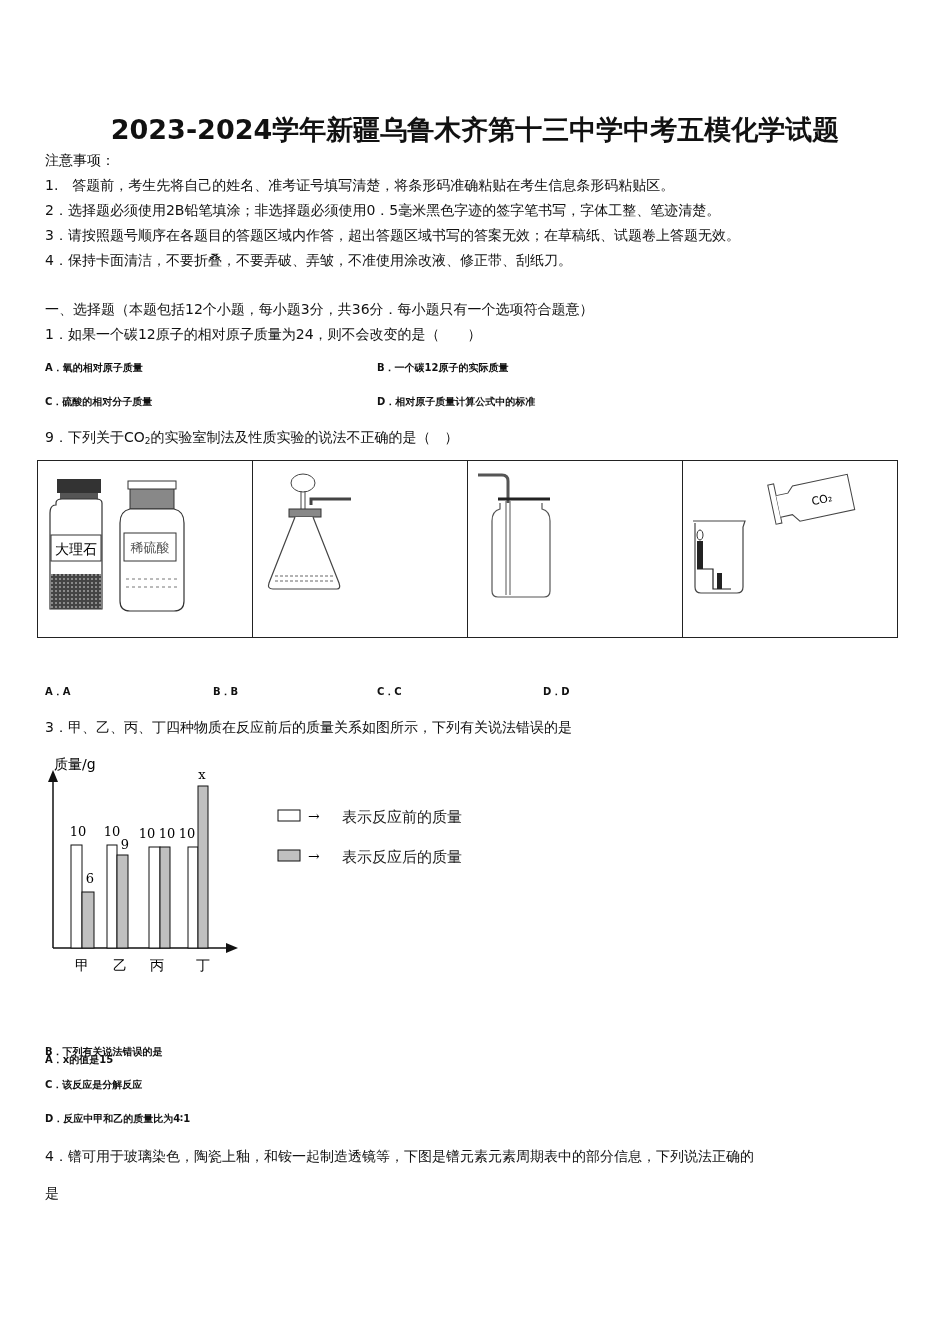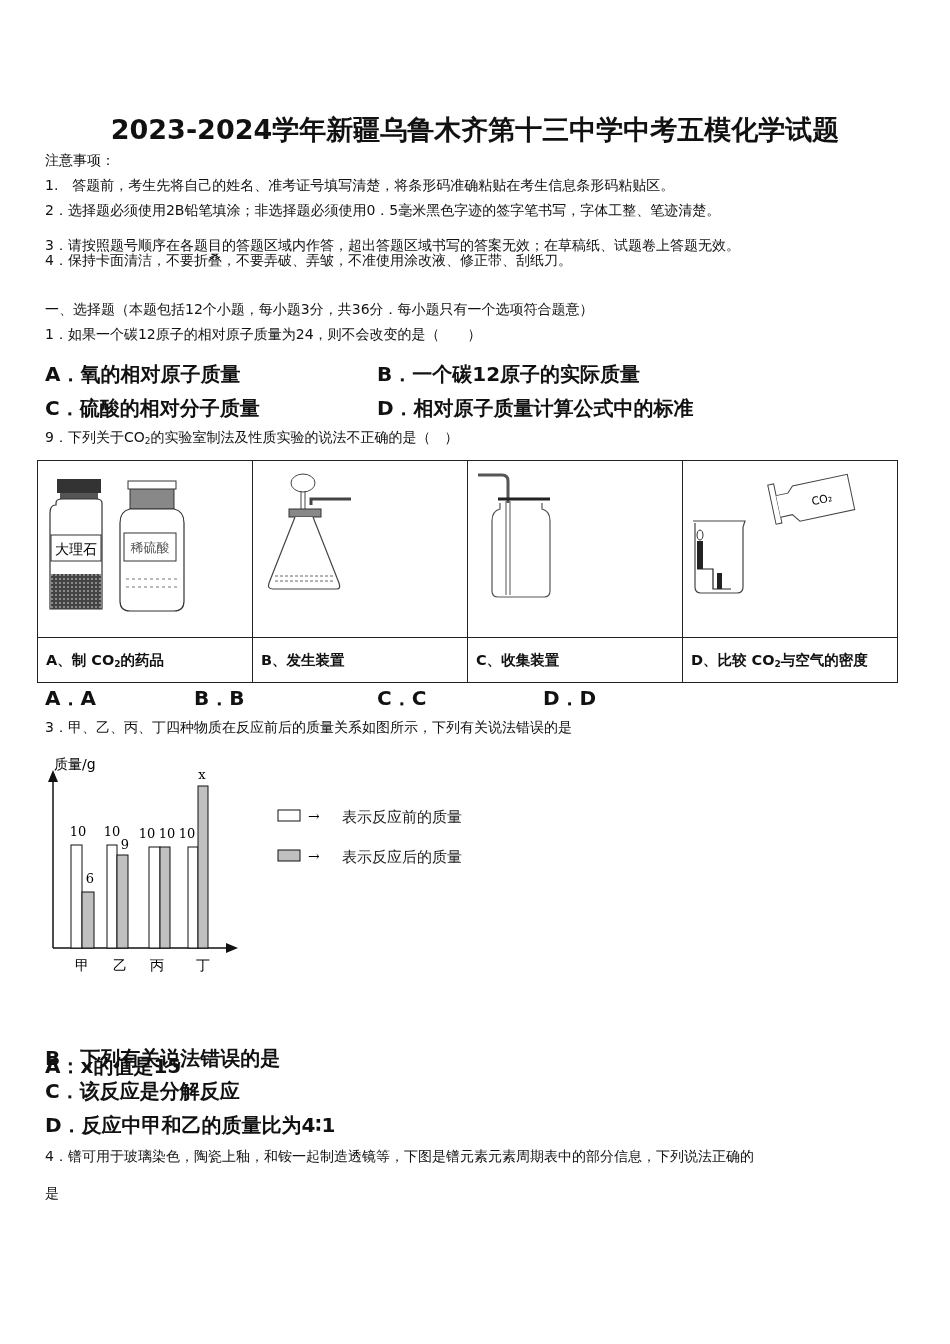--- a/index.html
+++ b/index.html
@@ -1,39 +1,39 @@
 <!DOCTYPE html>
 <html><head>
 <meta charset="utf-8">
 <style>
   html, body { margin:0; padding:0; background:#ffffff; }
   body { width:950px; height:1344px; position:relative; overflow:hidden;
          font-family:"DejaVu Serif","Liberation Serif", serif; color:#111; }
   .abs { position:absolute; white-space:nowrap; }
   .title { left:0; width:950px; top:112px; text-align:center; font-family:"DejaVu Sans","Liberation Sans",sans-serif;
            font-weight:bold; font-size:27px; letter-spacing:0px; }
-  .t { font-size:20px; font-weight:bold; font-family:"DejaVu Sans","Liberation Sans",sans-serif; }
+  .t { font-size:10px; font-weight:bold; font-family:"DejaVu Sans","Liberation Sans",sans-serif; }
   .ts { font-size:14px; font-family:"DejaVu Sans","Liberation Sans",sans-serif; }
   sub { font-size:9px; vertical-align:-2px; }
   table.q2 { position:absolute; left:37px; top:460px; width:860px; border-collapse:collapse; }
   table.q2 td { border:1.5px solid #222; width:25%; padding:0; vertical-align:top; }
   table.q2 tr.img td { height:172px; position:relative; }
   table.q2 tr.cap td { height:44px; vertical-align:middle; padding-left:8px;
                        font-family:"DejaVu Sans","Liberation Sans",sans-serif; font-weight:bold; font-size:14.5px; }
   .chart { position:absolute; left:40px; top:752px; width:480px; height:230px; }
 </style>
 </head>
 <body>
 
 <div class="abs title">2023-2024学年新疆乌鲁木齐第十三中学中考五模化学试题</div>
 
 <div class="abs ts" style="left:45px;top:152px;">注意事项：</div>
 <div class="abs ts" style="left:45px;top:177px;">1.　答题前，考生先将自己的姓名、准考证号填写清楚，将条形码准确粘贴在考生信息条形码粘贴区。</div>
 <div class="abs ts" style="left:45px;top:202px;">2．选择题必须使用2B铅笔填涂；非选择题必须使用0．5毫米黑色字迹的签字笔书写，字体工整、笔迹清楚。</div>
-<div class="abs ts" style="left:45px;top:227px;margin-top:10px;">3．请按照题号顺序在各题目的答题区域内作答，超出答题区域书写的答案无效；在草稿纸、试题卷上答题无效。</div>
+<div class="abs ts" style="left:45px;top:227px;">3．请按照题号顺序在各题目的答题区域内作答，超出答题区域书写的答案无效；在草稿纸、试题卷上答题无效。</div>
 <div class="abs ts" style="left:45px;top:252px;">4．保持卡面清洁，不要折叠，不要弄破、弄皱，不准使用涂改液、修正带、刮纸刀。</div>
 
 <div class="abs ts" style="left:45px;top:301px;">一、选择题（本题包括12个小题，每小题3分，共36分．每小题只有一个选项符合题意）</div>
 
 <div class="abs ts" style="left:45px;top:326px;">1．如果一个碳12原子的相对原子质量为24，则不会改变的是（　　）</div>
 <div class="abs t" style="left:45px;top:361px;">A．氧的相对原子质量</div>
 <div class="abs t" style="left:377px;top:361px;">B．一个碳12原子的实际质量</div>
 <div class="abs t" style="left:45px;top:395px;">C．硫酸的相对分子质量</div>
 <div class="abs t" style="left:377px;top:395px;">D．相对原子质量计算公式中的标准</div>
 
@@ -98,31 +98,25 @@
           <text x="50" y="23" font-size="11" text-anchor="middle" font-family="DejaVu Sans, sans-serif">CO₂</text>
         </g>
         <path d="M10,60 L62,60 L60,66 L60,126 Q60,132 54,132 L18,132 Q12,132 12,126 L12,62" fill="#fff" stroke="#444" stroke-width="1.2"></path>
         <rect x="14" y="80" width="6" height="28" fill="#222"></rect>
         <path d="M14,108 L30,108 L30,128 L48,128" fill="none" stroke="#222" stroke-width="1.2"></path>
         <rect x="34" y="112" width="5" height="16" fill="#222"></rect>
         <ellipse cx="17" cy="74" rx="3" ry="5" fill="#fff" stroke="#333"></ellipse>
       </svg>
     </td>
   </tr>
-  <tr class="cap">
-    <td><span>A、制 CO</span><sub>2</sub><span>的药品</span></td>
-    <td>B、发生装置</td>
-    <td>C、收集装置</td>
-    <td><span>D、比较 CO</span><sub>2</sub><span>与空气的密度</span></td>
-  </tr>
 </tbody>
   </table>
 
 <div class="abs t" style="left:45px;top:685px;">A．A</div>
-<div class="abs t" style="left:194px;top:685px;">B．B</div>
+<div class="abs t" style="left:213px;top:685px;">B．B</div>
 <div class="abs t" style="left:377px;top:685px;">C．C</div>
 <div class="abs t" style="left:543px;top:685px;">D．D</div>
 
 <div class="abs ts" style="left:45px;top:719px;">3．甲、乙、丙、丁四种物质在反应前后的质量关系如图所示，下列有关说法错误的是</div>
 
 <div class="chart">
   <svg width="480" height="230">
     <text x="14" y="17" font-size="14" font-family="DejaVu Sans, sans-serif">质量/g</text>
 
     <line x1="13" y1="196" x2="13" y2="28" stroke="#111" stroke-width="1.5"></line>

